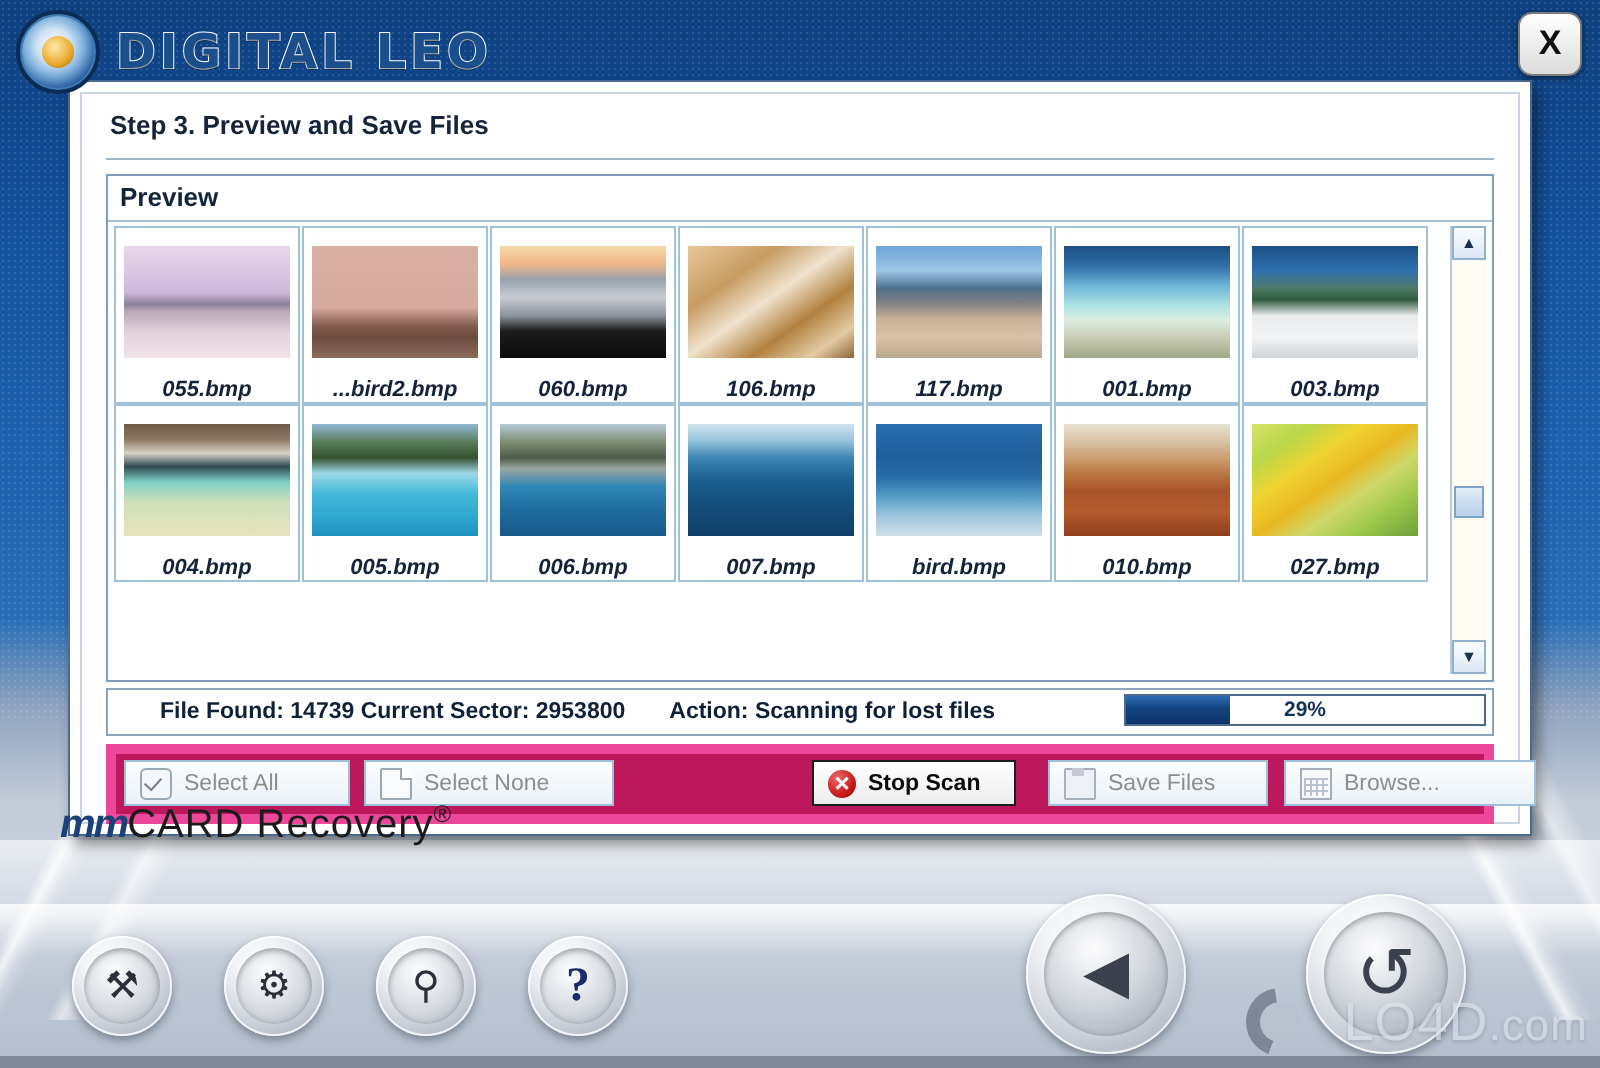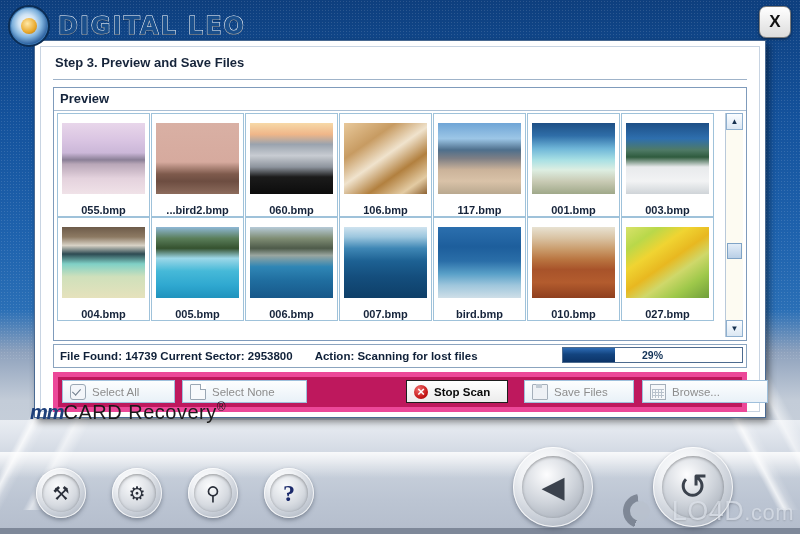--- a/index.html
+++ b/index.html
@@ -133,27 +133,28 @@
   }
   #preview-legend-rule {
     position:absolute; left:0; right:0; top:22px; height:1px; background:#a9bed4;
   }
   #thumb-area {
     position:absolute; left:3px; top:25px; right:21px; bottom:3px;
     overflow:hidden;
   }
   .thumb-row { display:flex; }
   .thumb-cell {
-    width:93px; height:104px;
+    width:93px; height:89px;
     border:1px solid #9fc2da;
     background:#ffffff;
     margin-right:1px;
     box-sizing:border-box;
     display:flex; flex-direction:column; align-items:center;
     cursor:pointer;
+    font-style:italic;
   }
   .thumb-pic {
     width:85px; height:73px;
     margin-top:8px;
     border:1px solid #ffffff;
     box-sizing:border-box;
     background-size:cover;
   }
   .thumb-label {
     margin-top:9px;
@@ -183,21 +184,21 @@
     background: linear-gradient(180deg,#e3edf8,#b9cfe6);
     border:1px solid #7fa3c6;
     box-sizing:border-box; cursor:pointer;
   }
 
   
   #status-bar {
     position:absolute; left:12px; top:297px; right:12px; height:22px;
     border:1px solid #8ba4bf;
     background:#ffffff;
-    display:flex; align-items:center;
+    display:flex; align-items:center;padding-left:20px;
   }
   #status-text {
     font-size:11.5px; font-weight:bold; color:#0f2038;
     margin-left:6px; white-space:nowrap;
   }
   #status-action {
     font-size:11.5px; font-weight:bold; color:#0f2038;
     margin-left:22px; white-space:nowrap;
   }
   #progress-wrap {

